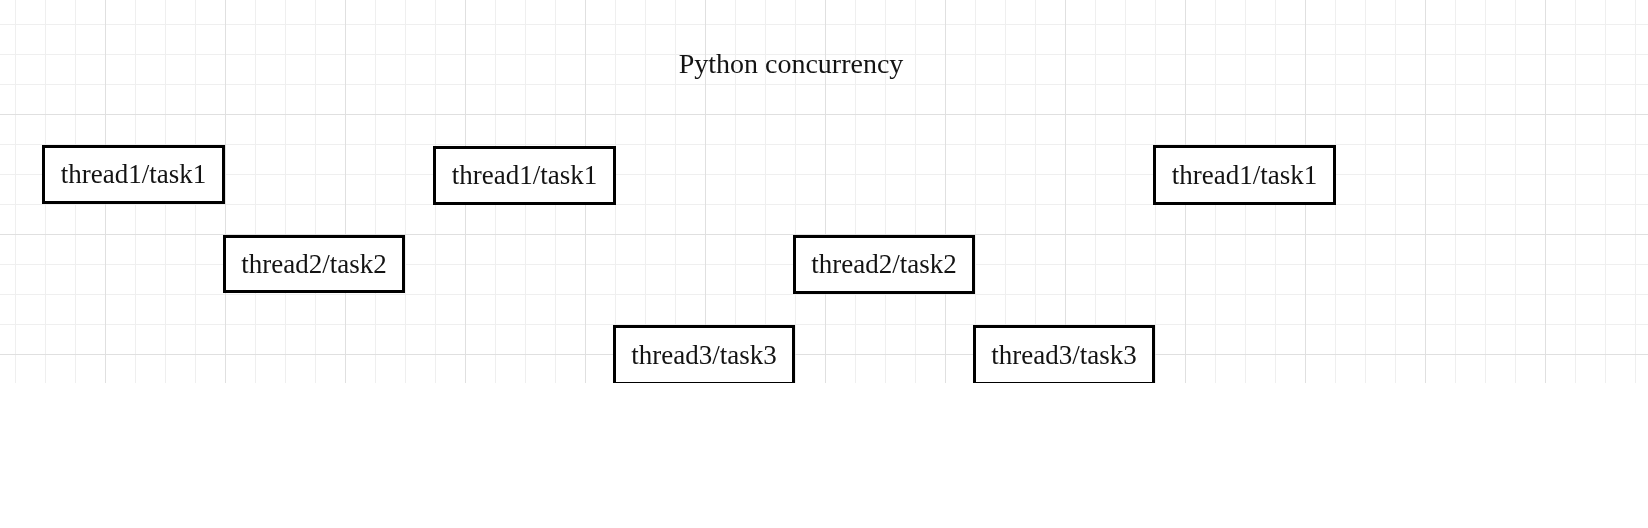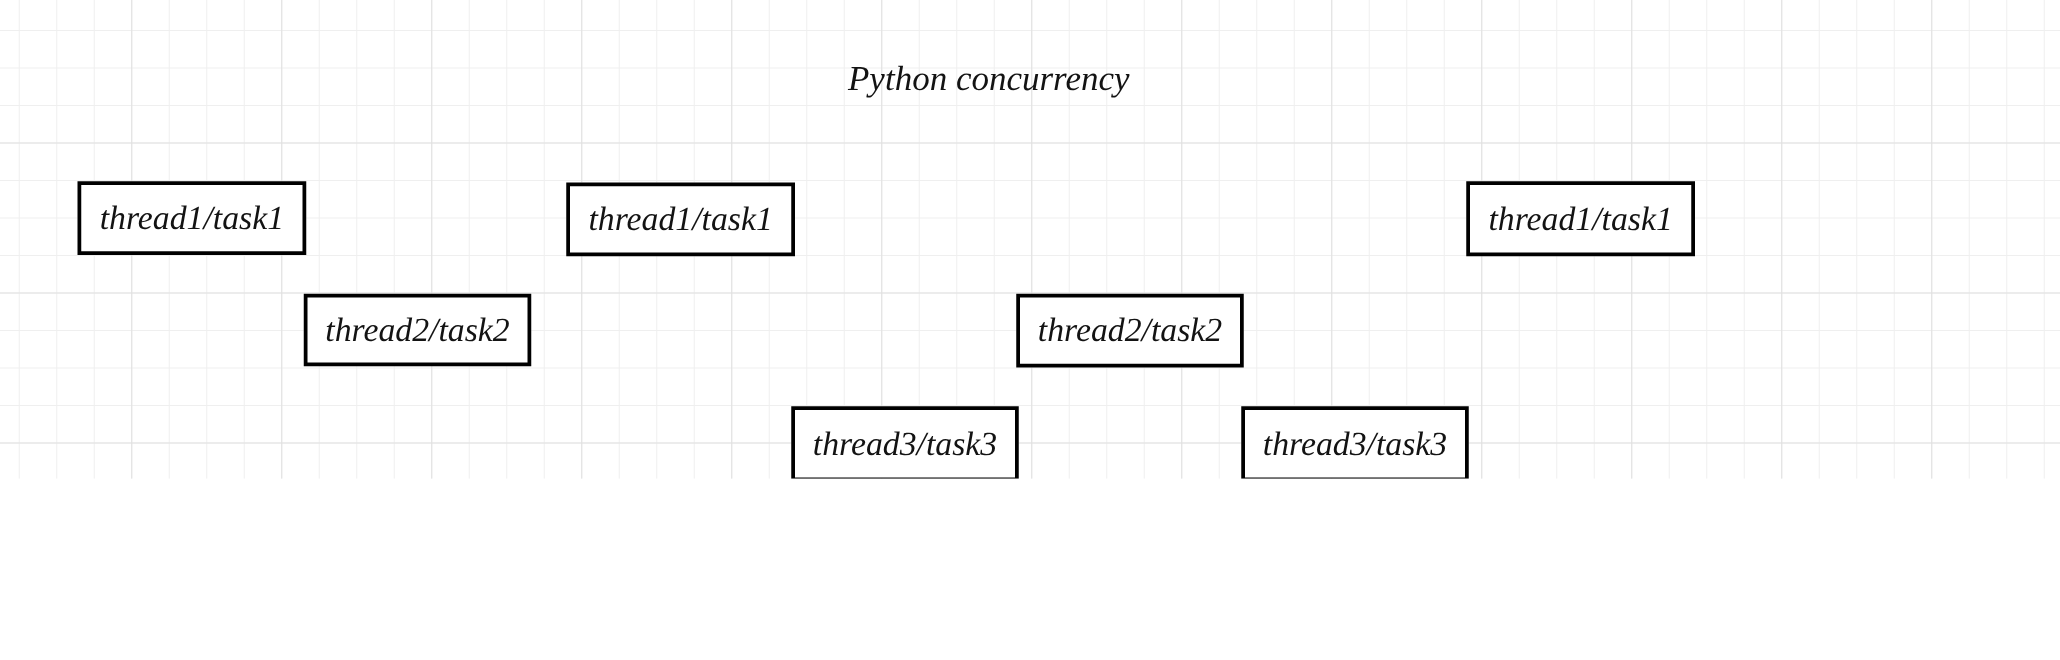--- a/index.html
+++ b/index.html
@@ -16,21 +16,20 @@
     
     background-image:
       linear-gradient(90deg, #e0e0e0 1px, transparent 1px),
       linear-gradient(#e0e0e0 1px, transparent 1px),
       linear-gradient(90deg, #efefef 1px, transparent 1px),
       linear-gradient(#efefef 1px, transparent 1px);
     background-size: 120px 120px, 120px 120px, 30px 30px, 30px 30px;
     background-position: 105px 0px, 0px 114px, 15px 0px, 0px 24px;
     font-family: "Liberation Serif", "DejaVu Serif", serif;
     color: #131313;
-    font-style: italic;
   }
   .diagram-title {
     position: absolute;
     left: 591px;
     top: 47px;
     width: 400px;
     text-align: center;
     font-size: 28px;
     line-height: 34px;
     white-space: nowrap;
@@ -38,21 +37,20 @@
   .node {
     position: absolute;
     box-sizing: border-box;
     border: 3px solid #000000;
     background: #ffffff;
     display: flex;
     align-items: center;
     justify-content: center;
     font-size: 27px;
     white-space: nowrap;
-    margin-left: 20px;
   }
   .arrow-shaft {
     position: absolute;
     left: 43px;
     top: 413px;
     width: 1506px;
     height: 4px;
     background: #000000;
   }
   .arrow-head {

